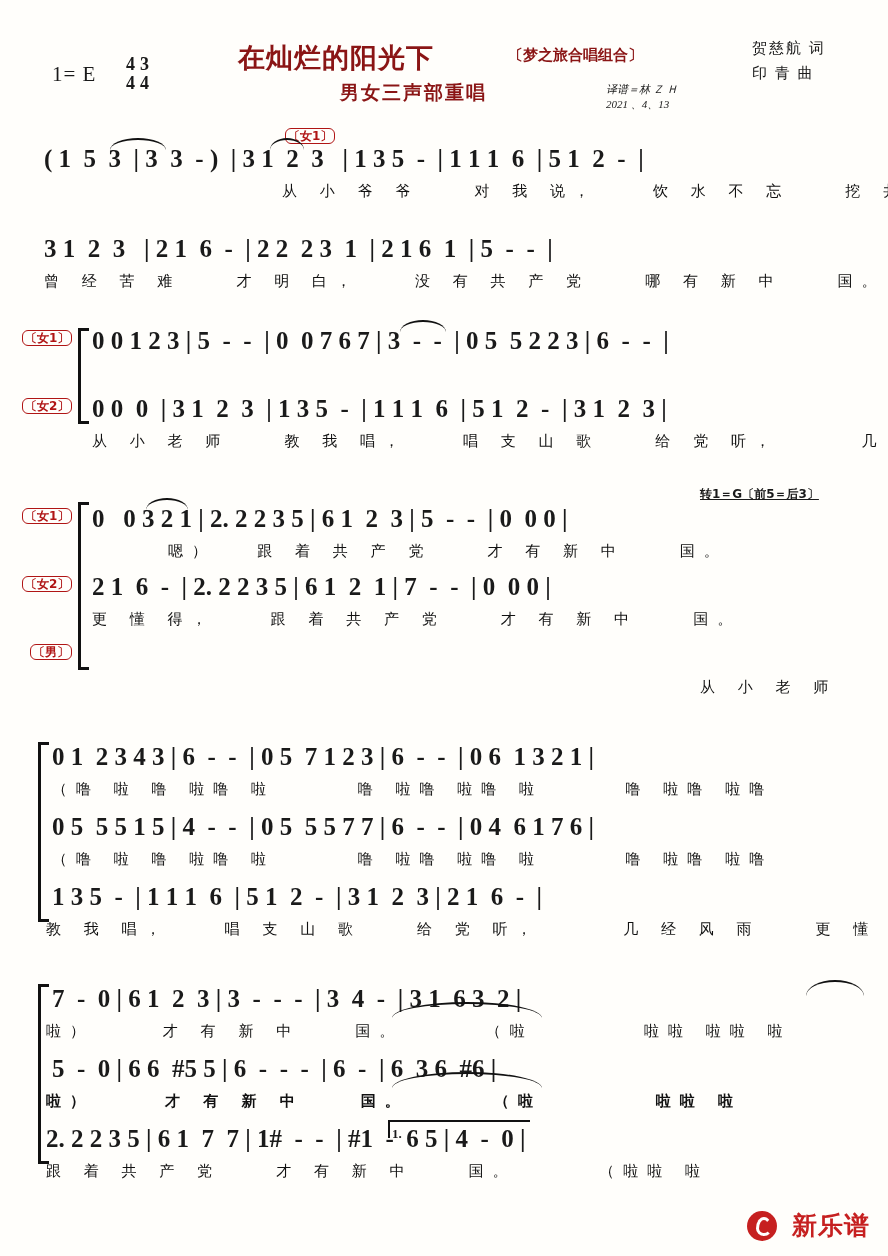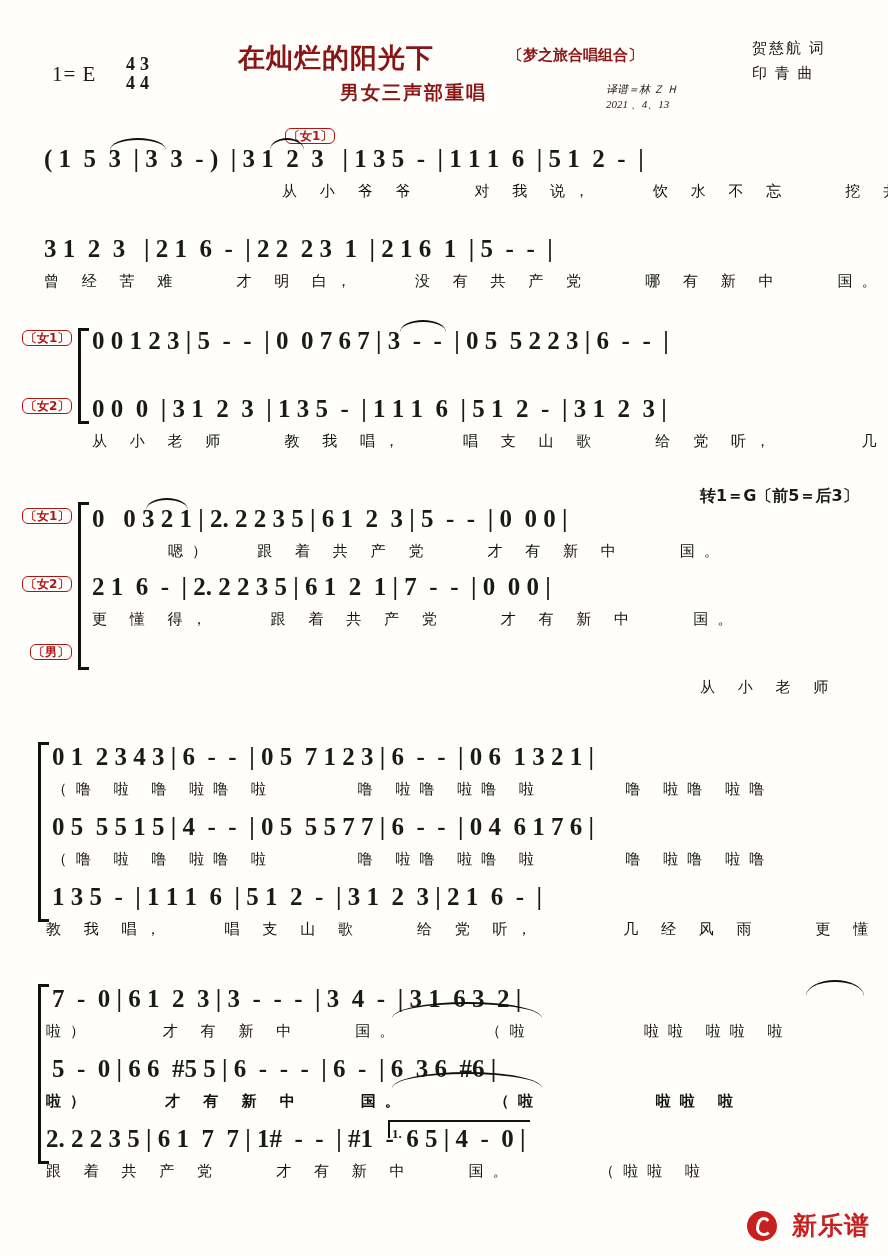--- a/index.html
+++ b/index.html
@@ -59,21 +59,21 @@
     border:1.5px solid #b01515;border-radius:6px;
     padding:1px 2px;line-height:1;white-space:nowrap;
   }
   .brace{position:absolute;border-left:3px solid #111;}
   .brace:before,.brace:after{
     content:"";position:absolute;left:-3px;width:11px;height:3px;background:#111;
   }
   .brace:before{top:0;}
   .brace:after{bottom:0;}
   .slur{position:absolute;border-top:2px solid #111;border-radius:50%/100% 100% 0 0;height:10px;}
-  .mod{position:absolute;font-family:"DejaVu Sans",sans-serif;font-size:16px;font-weight:bold;}
+  .mod{position:absolute;font-family:"DejaVu Sans",sans-serif;font-size:12px;font-weight:bold;text-decoration:underline;}
   .volta{position:absolute;border-top:2px solid #111;border-left:2px solid #111;}
   .voltalbl{position:absolute;font-family:"Liberation Serif",serif;font-size:13px;font-weight:bold;}
 
   
   .logo{
     position:absolute;right:18px;bottom:14px;
     display:flex;align-items:center;gap:15px;
   }
   .logo-mark{
     width:30px;height:30px;border-radius:50%;

